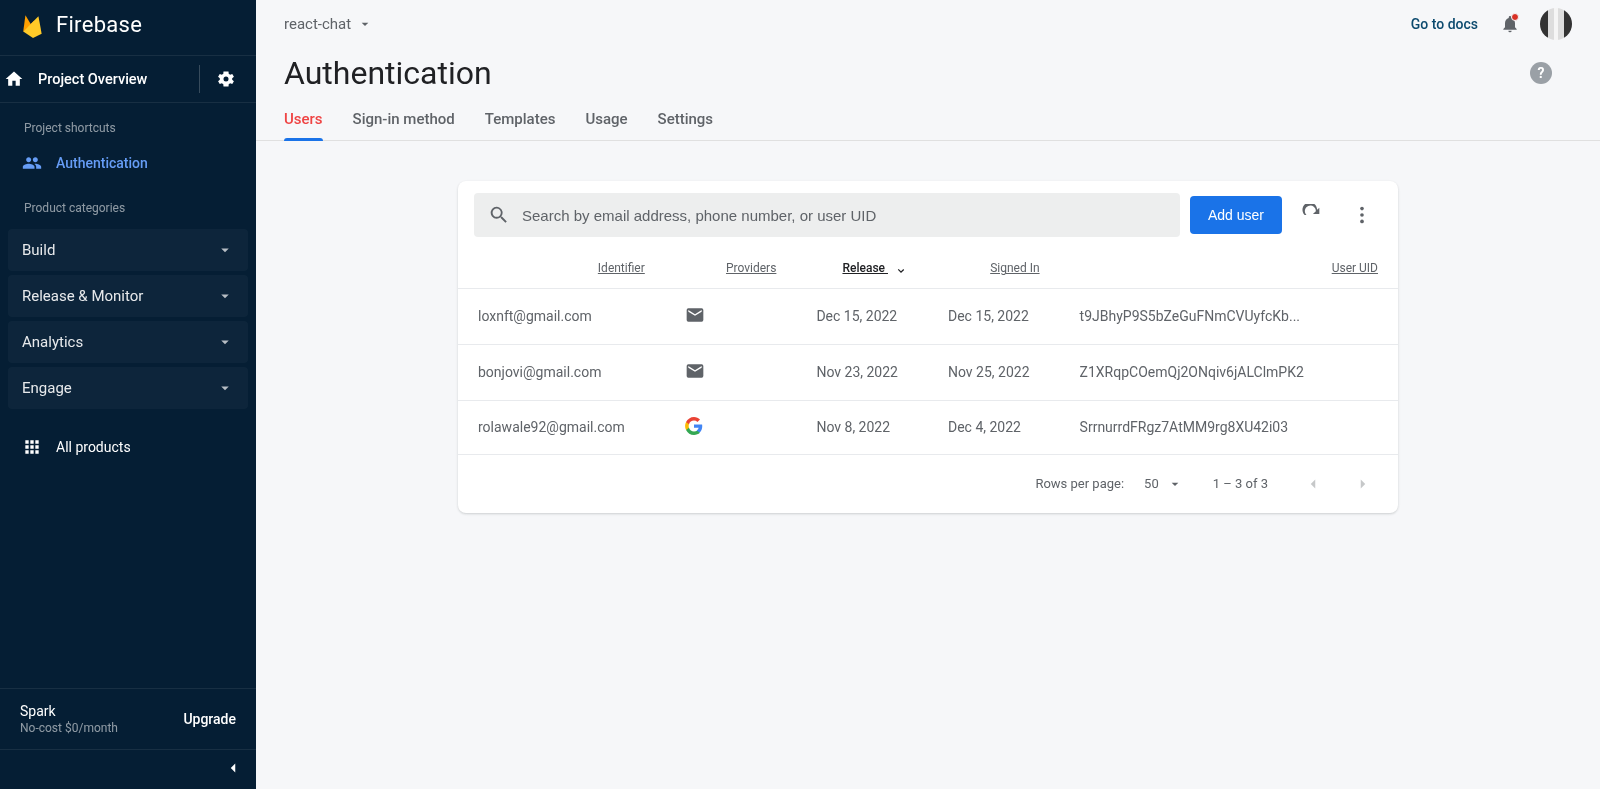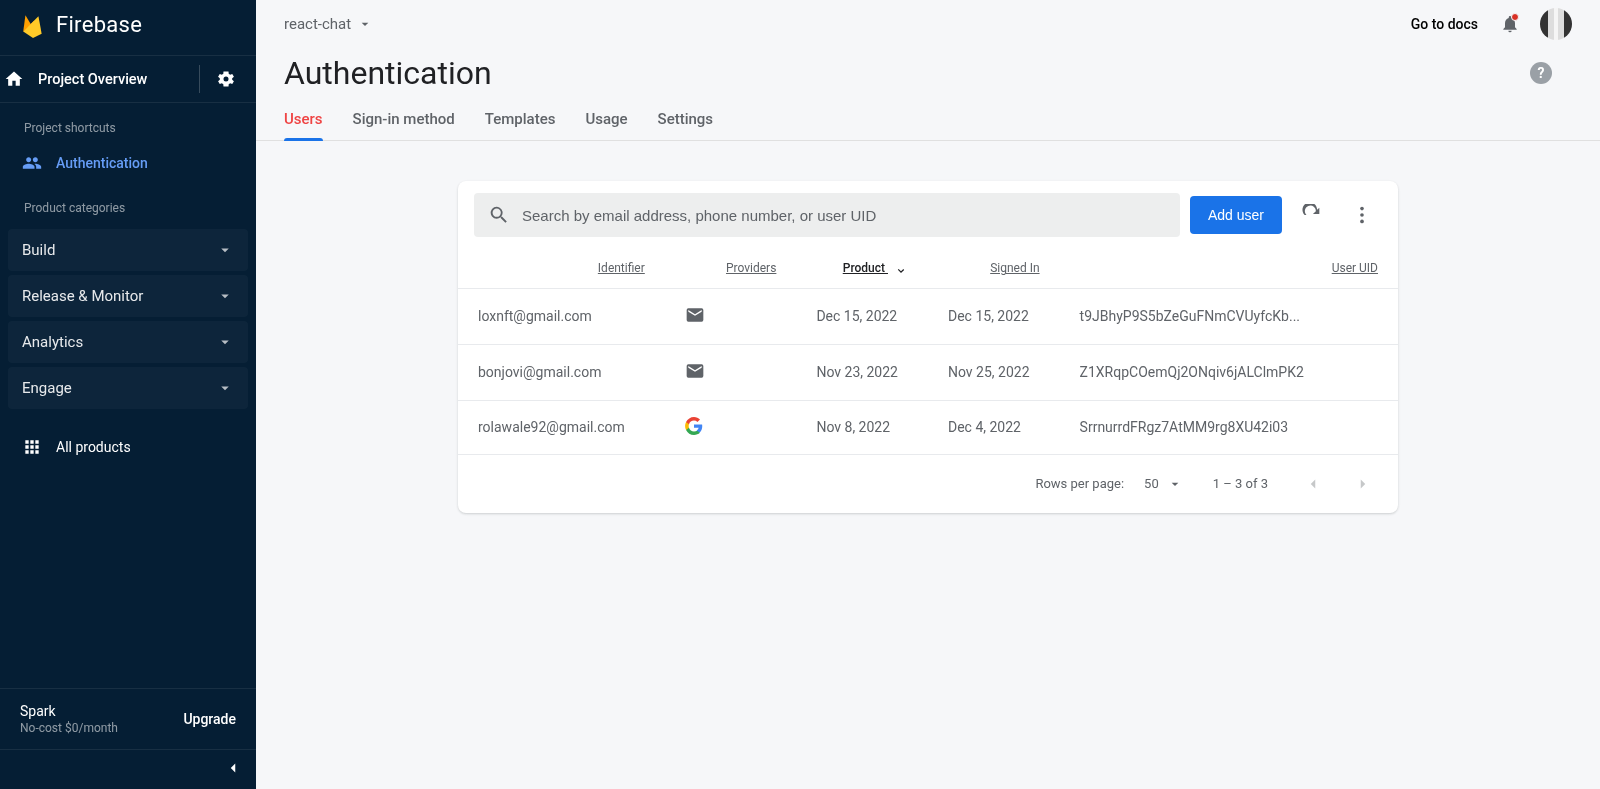--- a/index.html
+++ b/index.html
@@ -26,21 +26,21 @@
 .spark { border-top: 1px solid rgba(255,255,255,0.08); padding: 14px 20px; display:flex; align-items:center; justify-content: space-between; }
 .spark-left { display:flex; flex-direction:column; gap:2px; }
 .spark-name { color: #fff; font-size: 14px; }
 .spark-sub { color: rgba(255,255,255,0.55); font-size: 12px; }
 .upgrade { font-size: 14px; font-weight: 500; cursor:pointer; }
 .collapse-row { border-top: 1px solid rgba(255,255,255,0.08); height: 40px; display:flex; align-items:center; justify-content:flex-end; padding: 0 14px; }
 .main { flex: 1; display: flex; flex-direction: column; }
 .topbar { height: 48px; display:flex; align-items:center; padding: 0 28px; }
 .proj { display:flex; align-items:center; gap: 6px; color: #5F6368; font-size: 15px; cursor:pointer; }
 .topbar-fill { flex: 1; }
-.docs-link { color: #000000; font-size: 14px; margin-right: 16px; cursor:pointer; font-weight: 500; text-align: right; }
+.docs-link { color: #0c4a6e; font-size: 14px; margin-right: 16px; cursor:pointer; font-weight: 500; text-align: right; }
 .bell { position: relative; width: 32px; height: 32px; display:flex; align-items:center; justify-content:center; margin-right: 14px; cursor:pointer; }
 .bell-dot { position:absolute; top: 5px; right: 7px; width: 8px; height: 8px; background: #D93025; border-radius: 50%; border: 1.5px solid #F6F7F9; }
 .avatar { width: 32px; height: 32px; border-radius: 50%; background: linear-gradient(90deg, #333 0%, #333 25%, #DDD 25%, #DDD 45%, #f5f5f5 45%, #f5f5f5 55%, #DDD 55%, #DDD 75%, #333 75%); cursor:pointer; }
 .page-head { padding: 6px 28px 0 28px; display:flex; align-items:center; }
 .page-title { font-size: 32px; font-weight: 400; color: #202124; }
 .help-icon { margin-left: auto; margin-right: 20px; width: 22px; height:22px; border-radius:50%; background:#9AA0A6; color:#fff; display:flex; align-items:center; justify-content:center; font-size:14px; font-weight:700; cursor:pointer; }
 .tabs { display:flex; gap: 30px; padding: 18px 28px 0 28px; border-bottom: 1px solid #E0E0E0; }
 .tab { font-size: 15px; color: #5F6368; padding-bottom: 12px; cursor:pointer; position: relative; font-weight: 500; }
 .tab.active { color: #ef4444; }
 .tab.active::after { content:''; position:absolute; left:0; right:0; bottom:-1px; height:3px; background:#1A73E8; border-radius: 3px 3px 0 0; }
@@ -201,21 +201,21 @@
               <circle cx="12" cy="19" r="2"></circle>
             </svg>
         </span>
       </div>
       <table>
         <thead>
           <tr>
             <th style="width:22%">Identifier</th>
             <th style="width:14%">Providers</th>
             <th class="sorted" style="width:14%">
-              <span>Product</span>
+              <span>Release</span>
               <svg class="sort-arrow" width="14" height="14" viewBox="0 0 24 24" fill="#202124">
                   <path d="M12 4v12l-4-4-1.4 1.4L12 19l5.4-5.4L16 12l-4 4V4z"></path>
                 </svg>
             </th>
             <th style="width:14%">Signed In</th>
             <th>User UID</th>
           </tr>
         </thead>
         <tbody id="user-rows">
             <tr>

